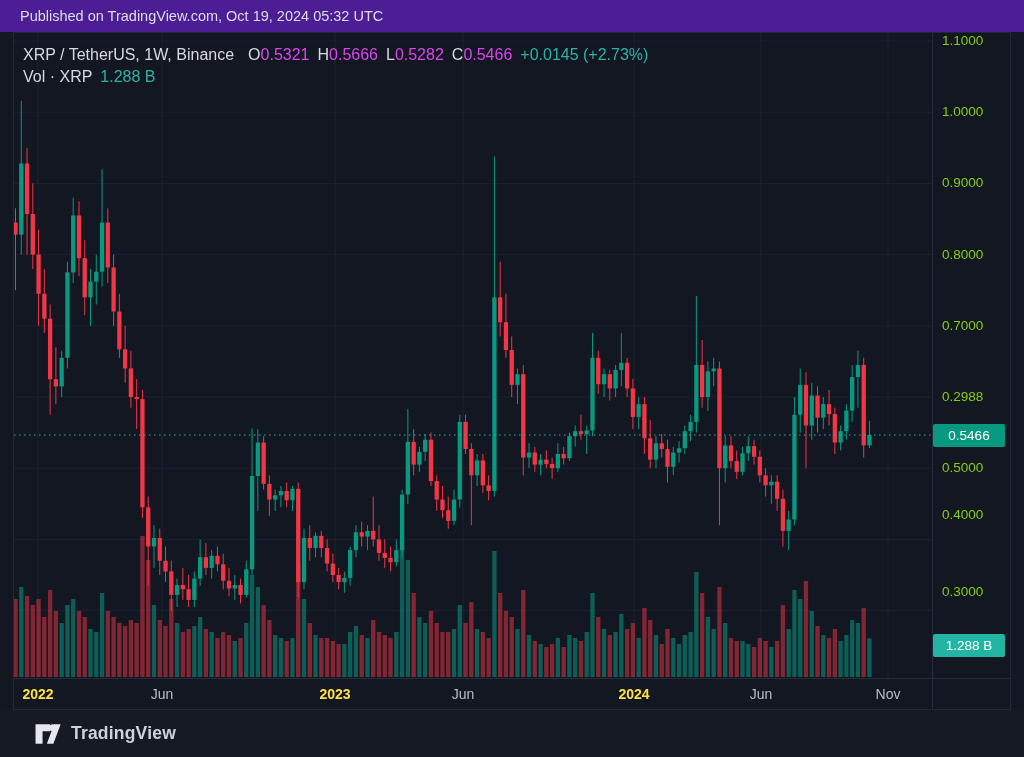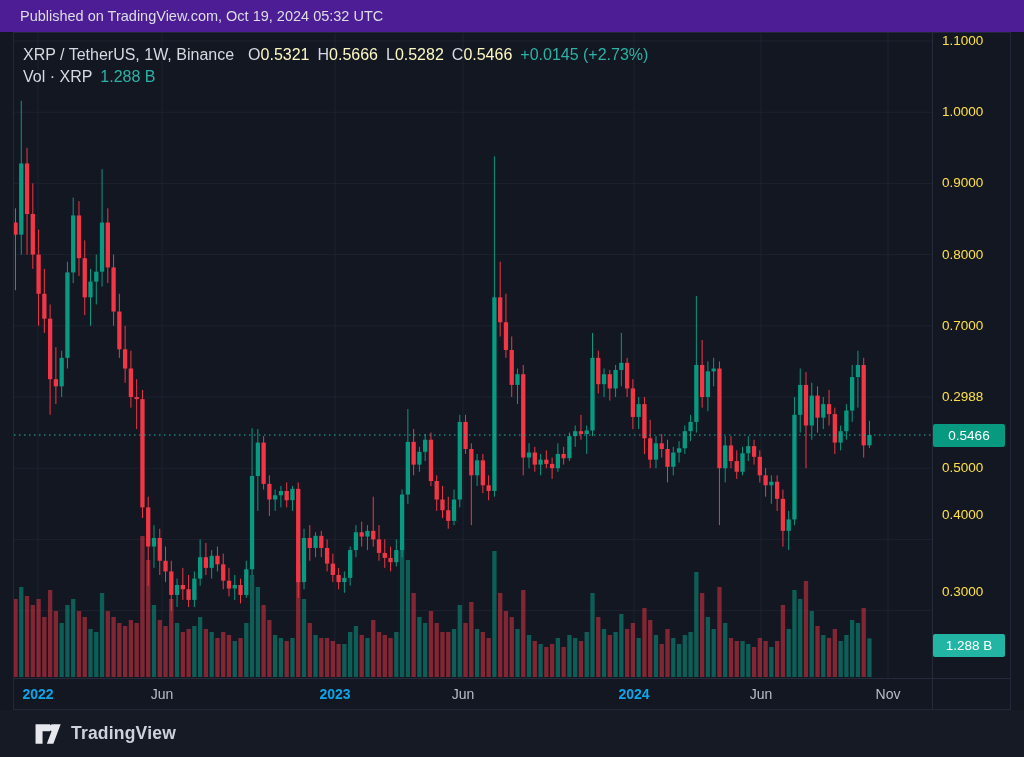--- a/index.html
+++ b/index.html
@@ -23,31 +23,31 @@
   .chart-svg{position:absolute;left:0;top:0;}
   .axis-sep-v{position:absolute;left:918px;top:0;width:1px;height:676px;background:#262b3b;}
   .axis-sep-h{position:absolute;left:0;top:645px;width:996px;height:1px;background:#262b3b;}
   
   .legend{position:absolute;left:9px;top:11px;z-index:5;}
   .legend-row{display:flex;align-items:center;gap:8px;height:22px;
     font-size:16px;color:#d6d9e0;white-space:nowrap;}
   .legend-row .sym{margin-right:6px;}
   .ohlc-pair{display:flex;}
   .ohlc-pair .k{color:#d6d9e0;}
-  .ohlc-pair .v{color:#fef9c3;}
+  .ohlc-pair .v{color:#d946ef;}
   .chg{color:#2cb3a6;}
   .vol-val{color:#2cb3a6;}
   
   .y-axis{position:absolute;left:919px;top:0;width:77px;height:645px;}
   .y-tick{position:absolute;left:9px;width:60px;height:16px;
-    font-size:13.5px;line-height:16px;color:#fde047;}
+    font-size:13.5px;line-height:16px;color:#84cc16;}
   .x-axis{position:absolute;left:0;top:646px;width:918px;height:32px;}
   .x-tick{position:absolute;top:7px;transform:translateX(-50%);
     font-size:14px;color:#b9bdc9;white-space:nowrap;}
-  .x-tick.bold{font-weight:700;color:#0ea5e9;}
+  .x-tick.bold{font-weight:700;color:#fde047;}
   .badge{
     position:absolute;left:919px;width:72px;height:23px;border-radius:2px;
     color:#ffffff;font-size:13.5px;line-height:23px;text-align:center;z-index:6;
   }
   
   .footer{
     position:absolute;left:0;top:710px;width:1024px;height:47px;
     background:#161a25;display:flex;align-items:center;padding-left:18px;
   }
   .tv-logo{margin-left:17px;width:27px;height:24px;flex:0 0 auto;}

